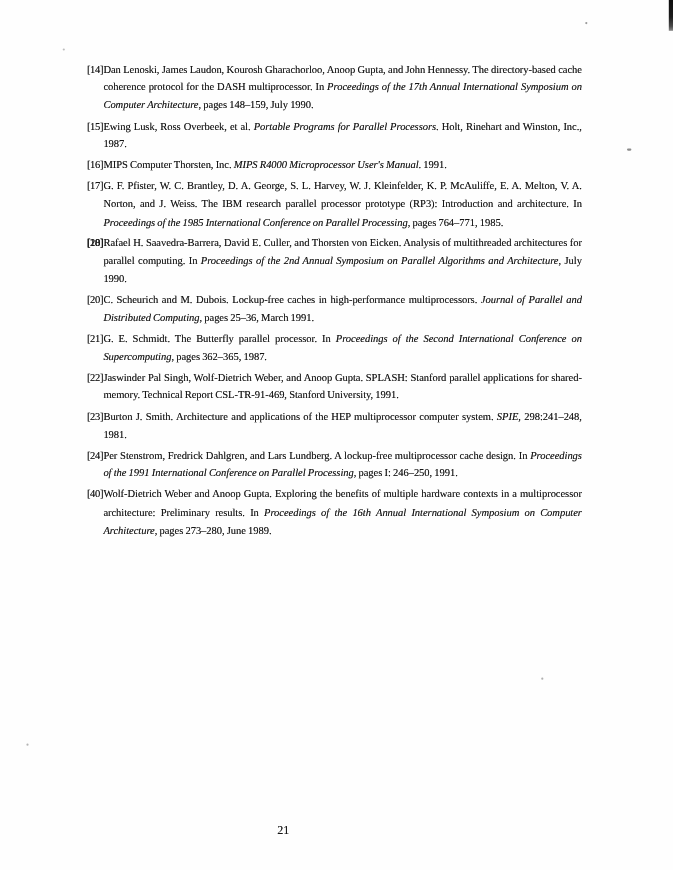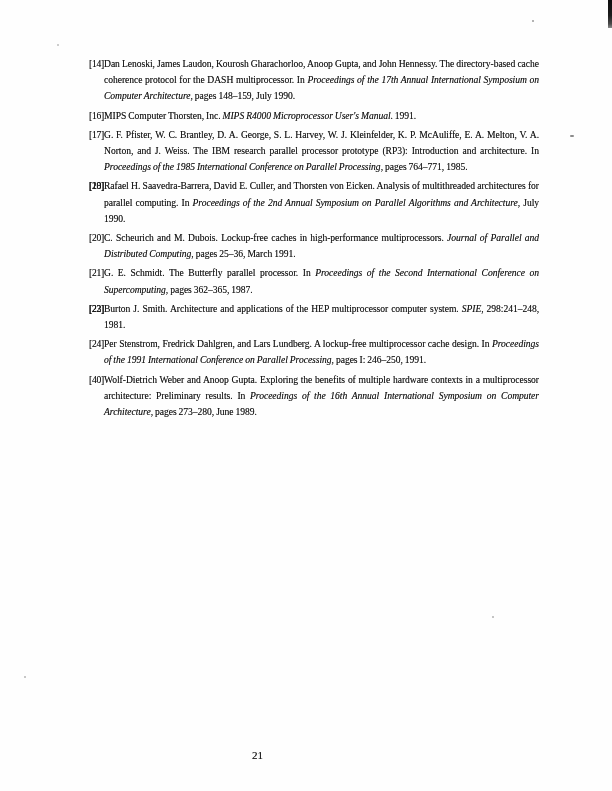--- a/index.html
+++ b/index.html
@@ -15,21 +15,21 @@
     font-family: "Liberation Serif", "DejaVu Serif", serif;
     color: #151515;
   }
   .page {
     position: absolute;
     inset: 0;
     background: #fefefe;
   }
   .refs {
     position: absolute;
-    left: 89px;
+    left: 79px;
     top: 56px;
     width: 450px;
   }
   .ref {
     position: relative;
     padding-left: 15px;
     text-align: justify;
     font-size: 9.6px;
     line-height: 16.2px;
     letter-spacing: -0.05px;
@@ -70,27 +70,28 @@
   .speck-d { left: 24px;  top: 676px; width: 2px; height: 1.5px; background: #b4b4b4; }
   .speck-e { left: 57px;  top: 44px;  width: 1.5px; height: 1.5px; background: #bdbdbd; }
 </style>
 </head>
 <body>
 
 <div class="page">
 
   <div class="refs">
       <div class="ref"><span class="ref-label">[14]</span><span><span>Dan Lenoski, James Laudon, Kourosh Gharachorloo, Anoop Gupta, and John Hennessy. The directory-based cache coherence protocol for the DASH multiprocessor. In </span><span class="it">Proceedings of the 17th Annual International Symposium on Computer Architecture</span><span>, pages 148–159, July 1990.</span></span></div>
+      <div class="ref"><span class="ref-label">[15]</span><span><span>Ewing Lusk, Ross Overbeek, et al. </span><span class="it">Portable Programs for Parallel Processors</span><span>. Holt, Rinehart and Winston, Inc., 1987.</span></span></div>
       <div class="ref"><span class="ref-label">[16]</span><span><span>MIPS Computer Thorsten, Inc. </span><span class="it">MIPS R4000 Microprocessor User's Manual</span><span>. 1991.</span></span></div>
       <div class="ref"><span class="ref-label">[17]</span><span><span>G. F. Pfister, W. C. Brantley, D. A. George, S. L. Harvey, W. J. Kleinfelder, K. P. McAuliffe, E. A. Melton, V. A. Norton, and J. Weiss. The IBM research parallel processor prototype (RP3): Introduction and architecture. In </span><span class="it">Proceedings of the 1985 International Conference on Parallel Processing</span><span>, pages 764–771, 1985.</span></span></div>
       <div class="ref"><span class="ref-label">[18]</span></div>
       <div class="ref"><span class="ref-label">[20]</span><span><span>Rafael H. Saavedra-Barrera, David E. Culler, and Thorsten von Eicken. Analysis of multithreaded architectures for parallel computing. In </span><span class="it">Proceedings of the 2nd Annual Symposium on Parallel Algorithms and Architecture</span><span>, July 1990.</span></span></div>
       <div class="ref"><span class="ref-label">[20]</span><span><span>C. Scheurich and M. Dubois. Lockup-free caches in high-performance multiprocessors. </span><span class="it">Journal of Parallel and Distributed Computing</span><span>, pages 25–36, March 1991.</span></span></div>
       <div class="ref"><span class="ref-label">[21]</span><span><span>G. E. Schmidt. The Butterfly parallel processor. In </span><span class="it">Proceedings of the Second International Conference on Supercomputing</span><span>, pages 362–365, 1987.</span></span></div>
-      <div class="ref"><span class="ref-label">[22]</span></div>
+      <div class="ref"><span class="ref-label">[22]</span><span><span>Jaswinder Pal Singh, Wolf-Dietrich Weber, and Anoop Gupta. SPLASH: Stanford parallel applications for shared-memory. Technical Report CSL-TR-91-469, Stanford University, 1991.</span></span></div>
       <div class="ref"><span class="ref-label">[23]</span><span><span>Burton J. Smith. Architecture and applications of the HEP multiprocessor computer system. </span><span class="it">SPIE</span><span>, 298:241–248, 1981.</span></span></div>
       <div class="ref"><span class="ref-label">[24]</span><span><span>Per Stenstrom, Fredrick Dahlgren, and Lars Lundberg. A lockup-free multiprocessor cache design. In </span><span class="it">Proceedings of the 1991 International Conference on Parallel Processing</span><span>, pages I: 246–250, 1991.</span></span></div>
       <div class="ref"><span class="ref-label">[40]</span><span><span>Wolf-Dietrich Weber and Anoop Gupta. Exploring the benefits of multiple hardware contexts in a multiprocessor architecture: Preliminary results. In </span><span class="it">Proceedings of the 16th Annual International Symposium on Computer Architecture</span><span>, pages 273–280, June 1989.</span></span></div>
     </div>
 
   <div class="page-num">21</div>
 
   <div class="corner-bar"></div>
   <div class="speck speck-a"></div>
   <div class="speck speck-b"></div>

